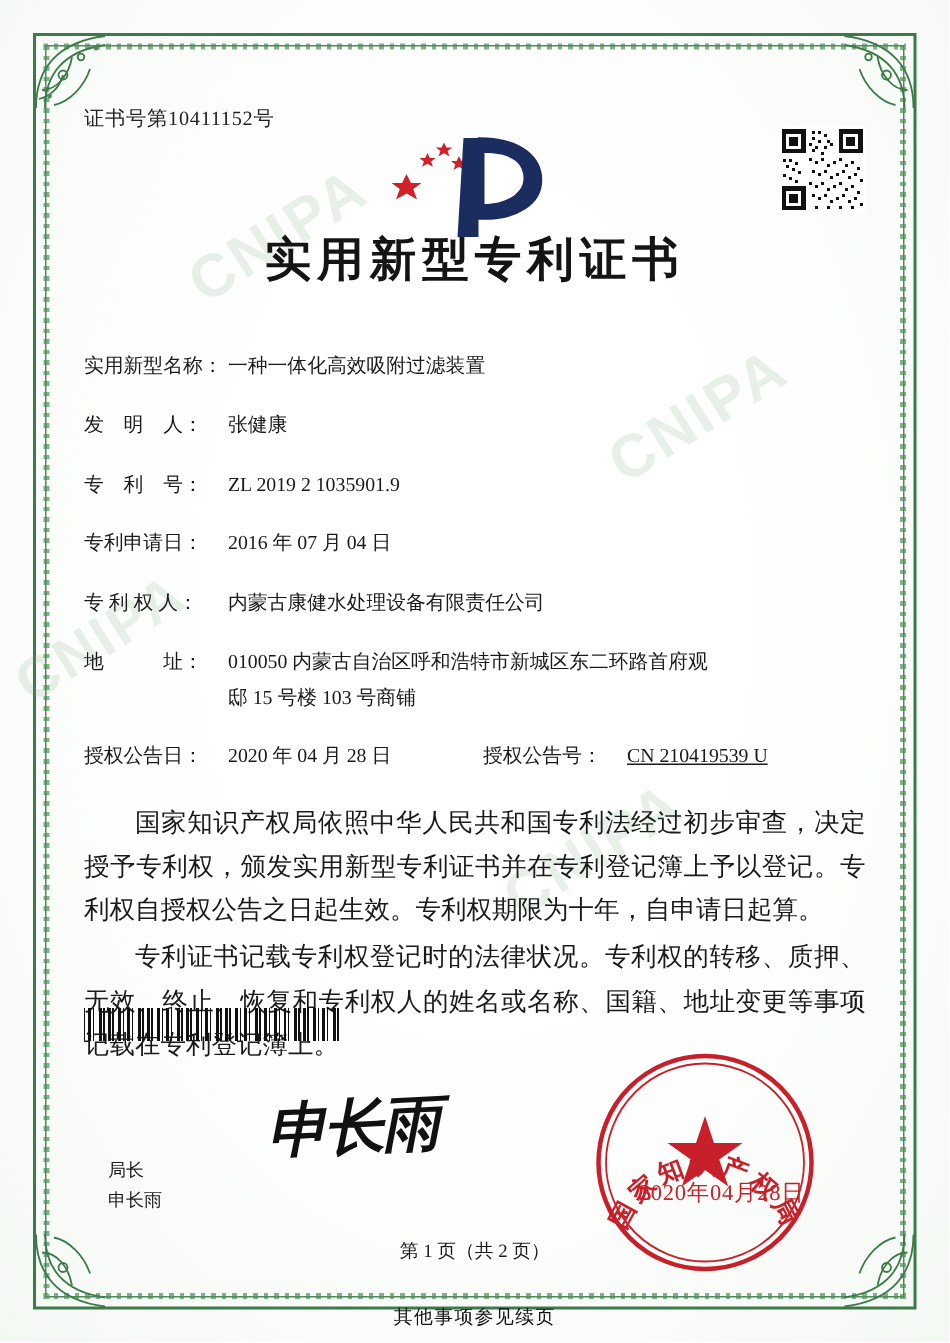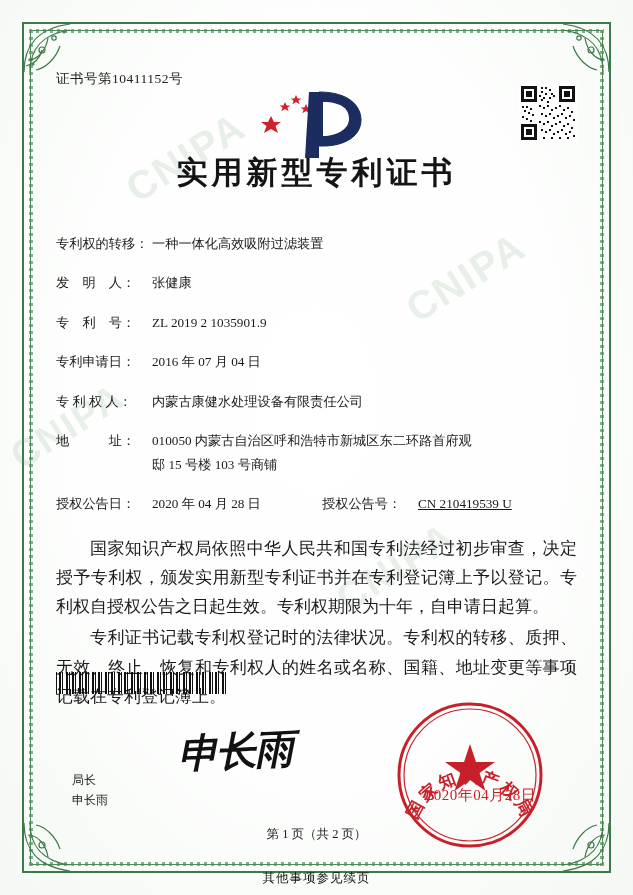--- a/index.html
+++ b/index.html
@@ -384,21 +384,21 @@
           <rect x="48" y="53" width="2" height="2"></rect>
         </g>
       </svg>
     </div>
 
     <div class="doc-title">实用新型专利证书</div>
 
     <div class="fields">
 
       <div class="row">
-        <div class="label">专利权的转移：</div>
+        <div class="label">实用新型名称：</div>
         <div class="value">一种一体化高效吸附过滤装置</div>
       </div>
 
       <div class="row">
         <div class="label">发　明　人：</div>
         <div class="value">张健康</div>
       </div>
 
       <div class="row">
         <div class="label">专　利　号：</div>

